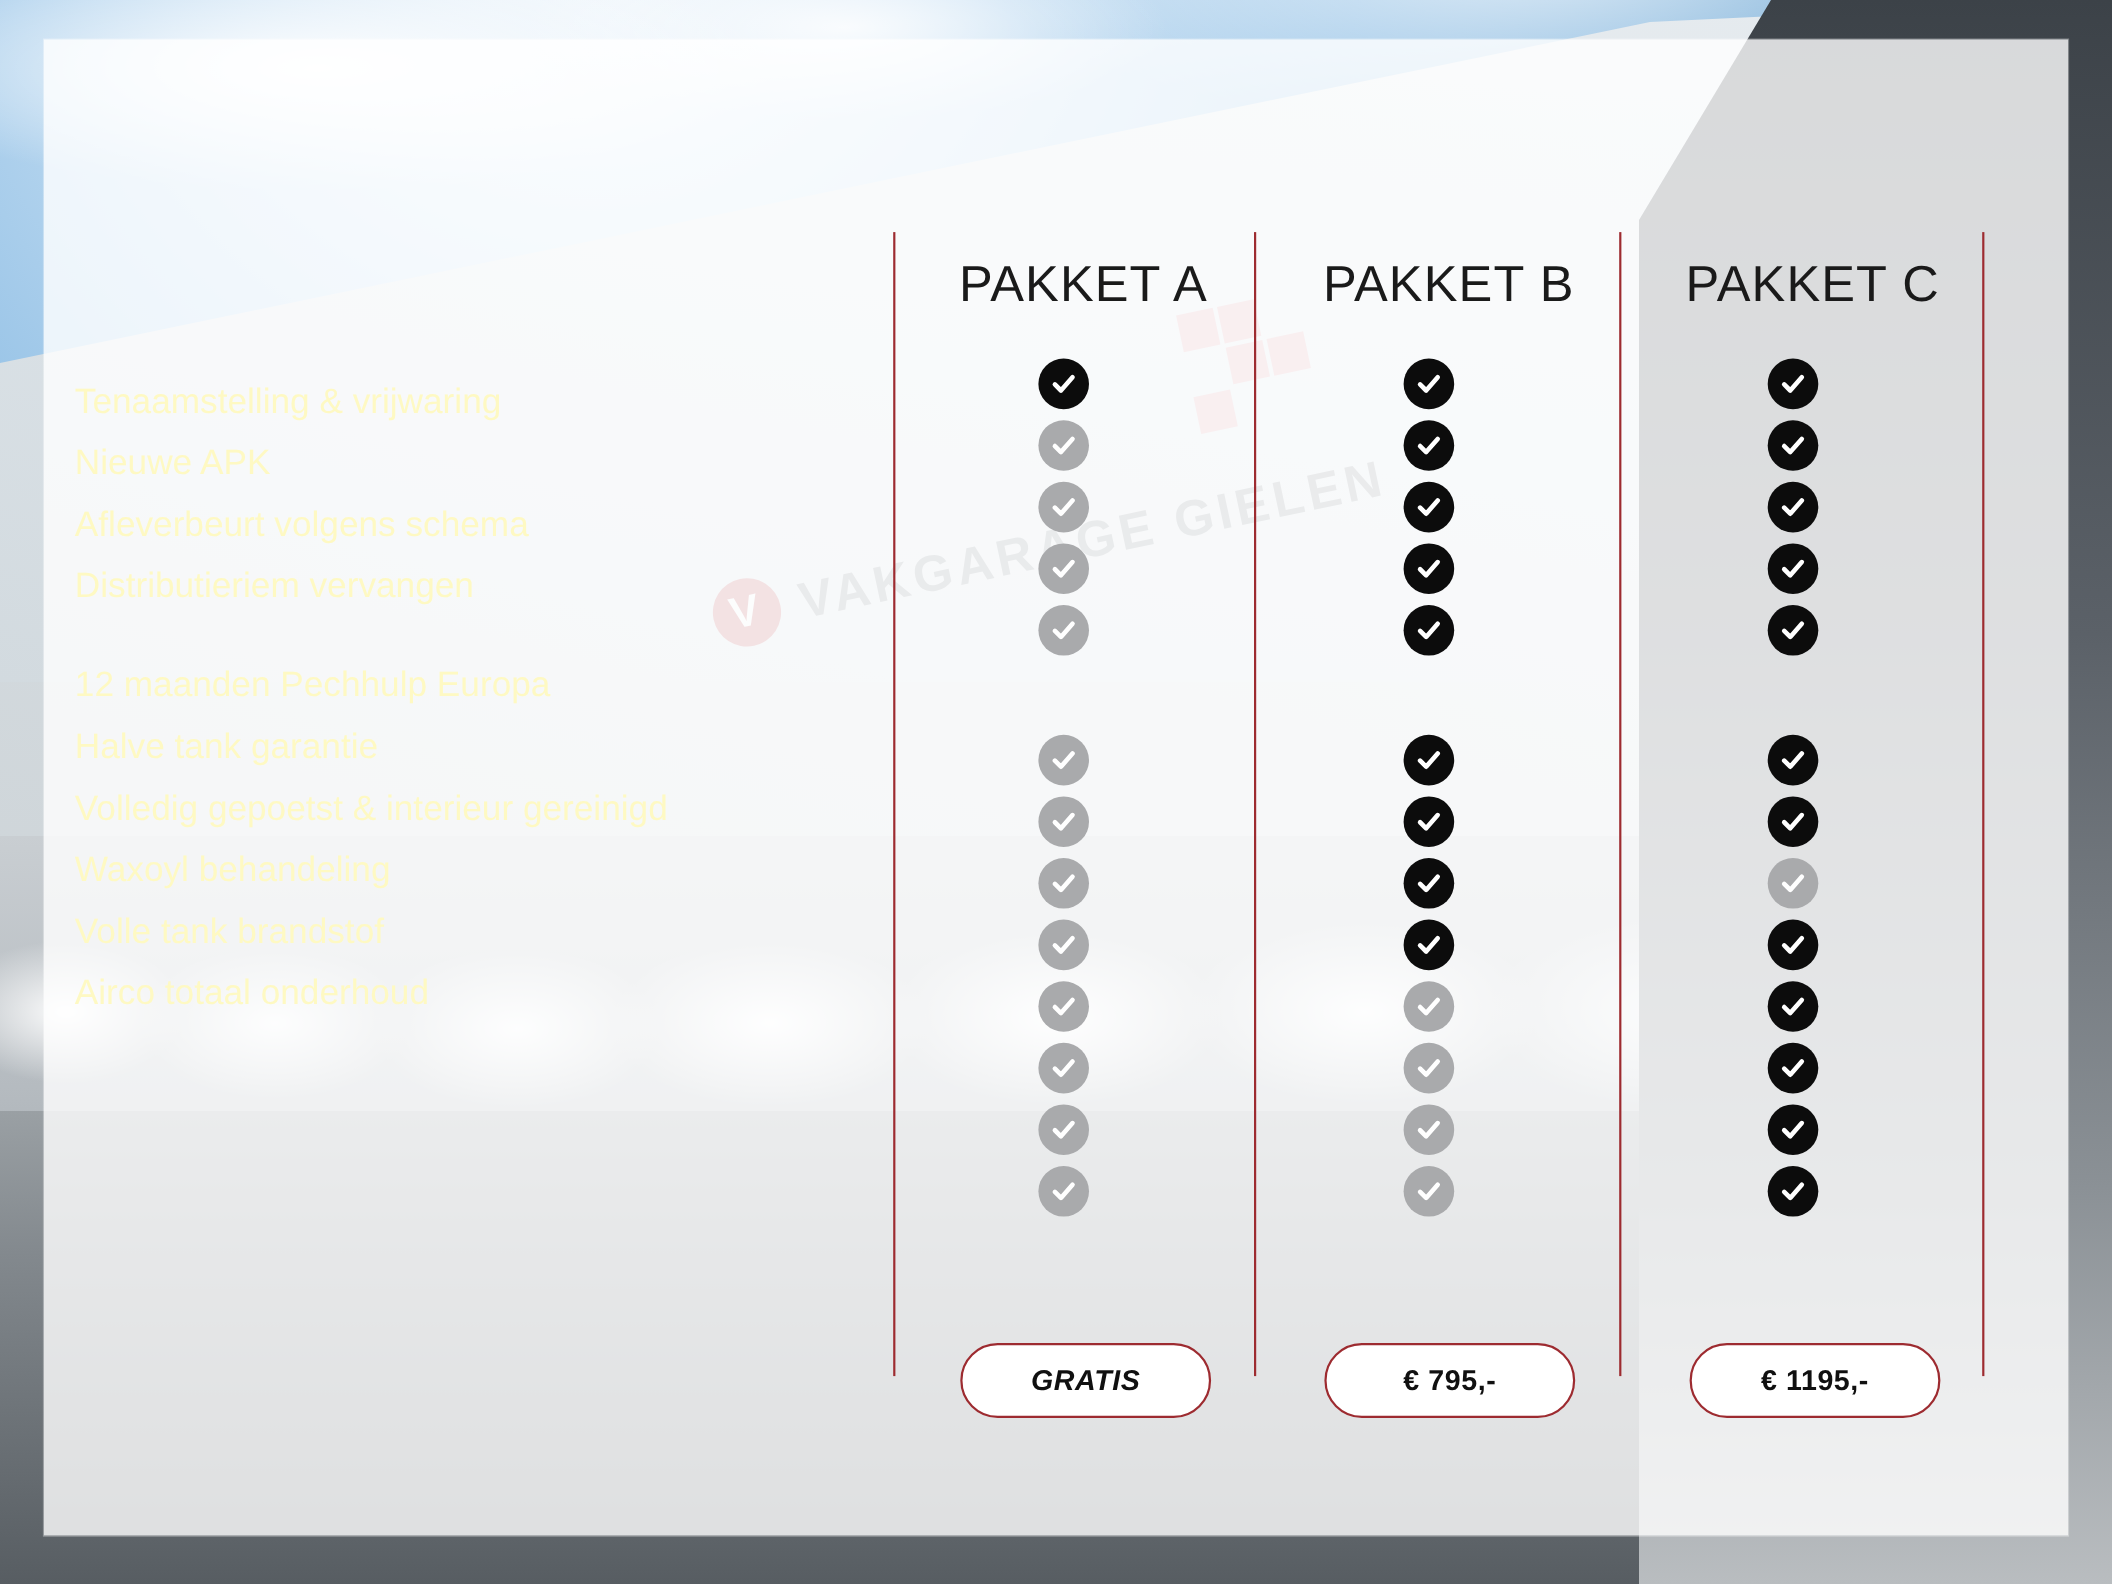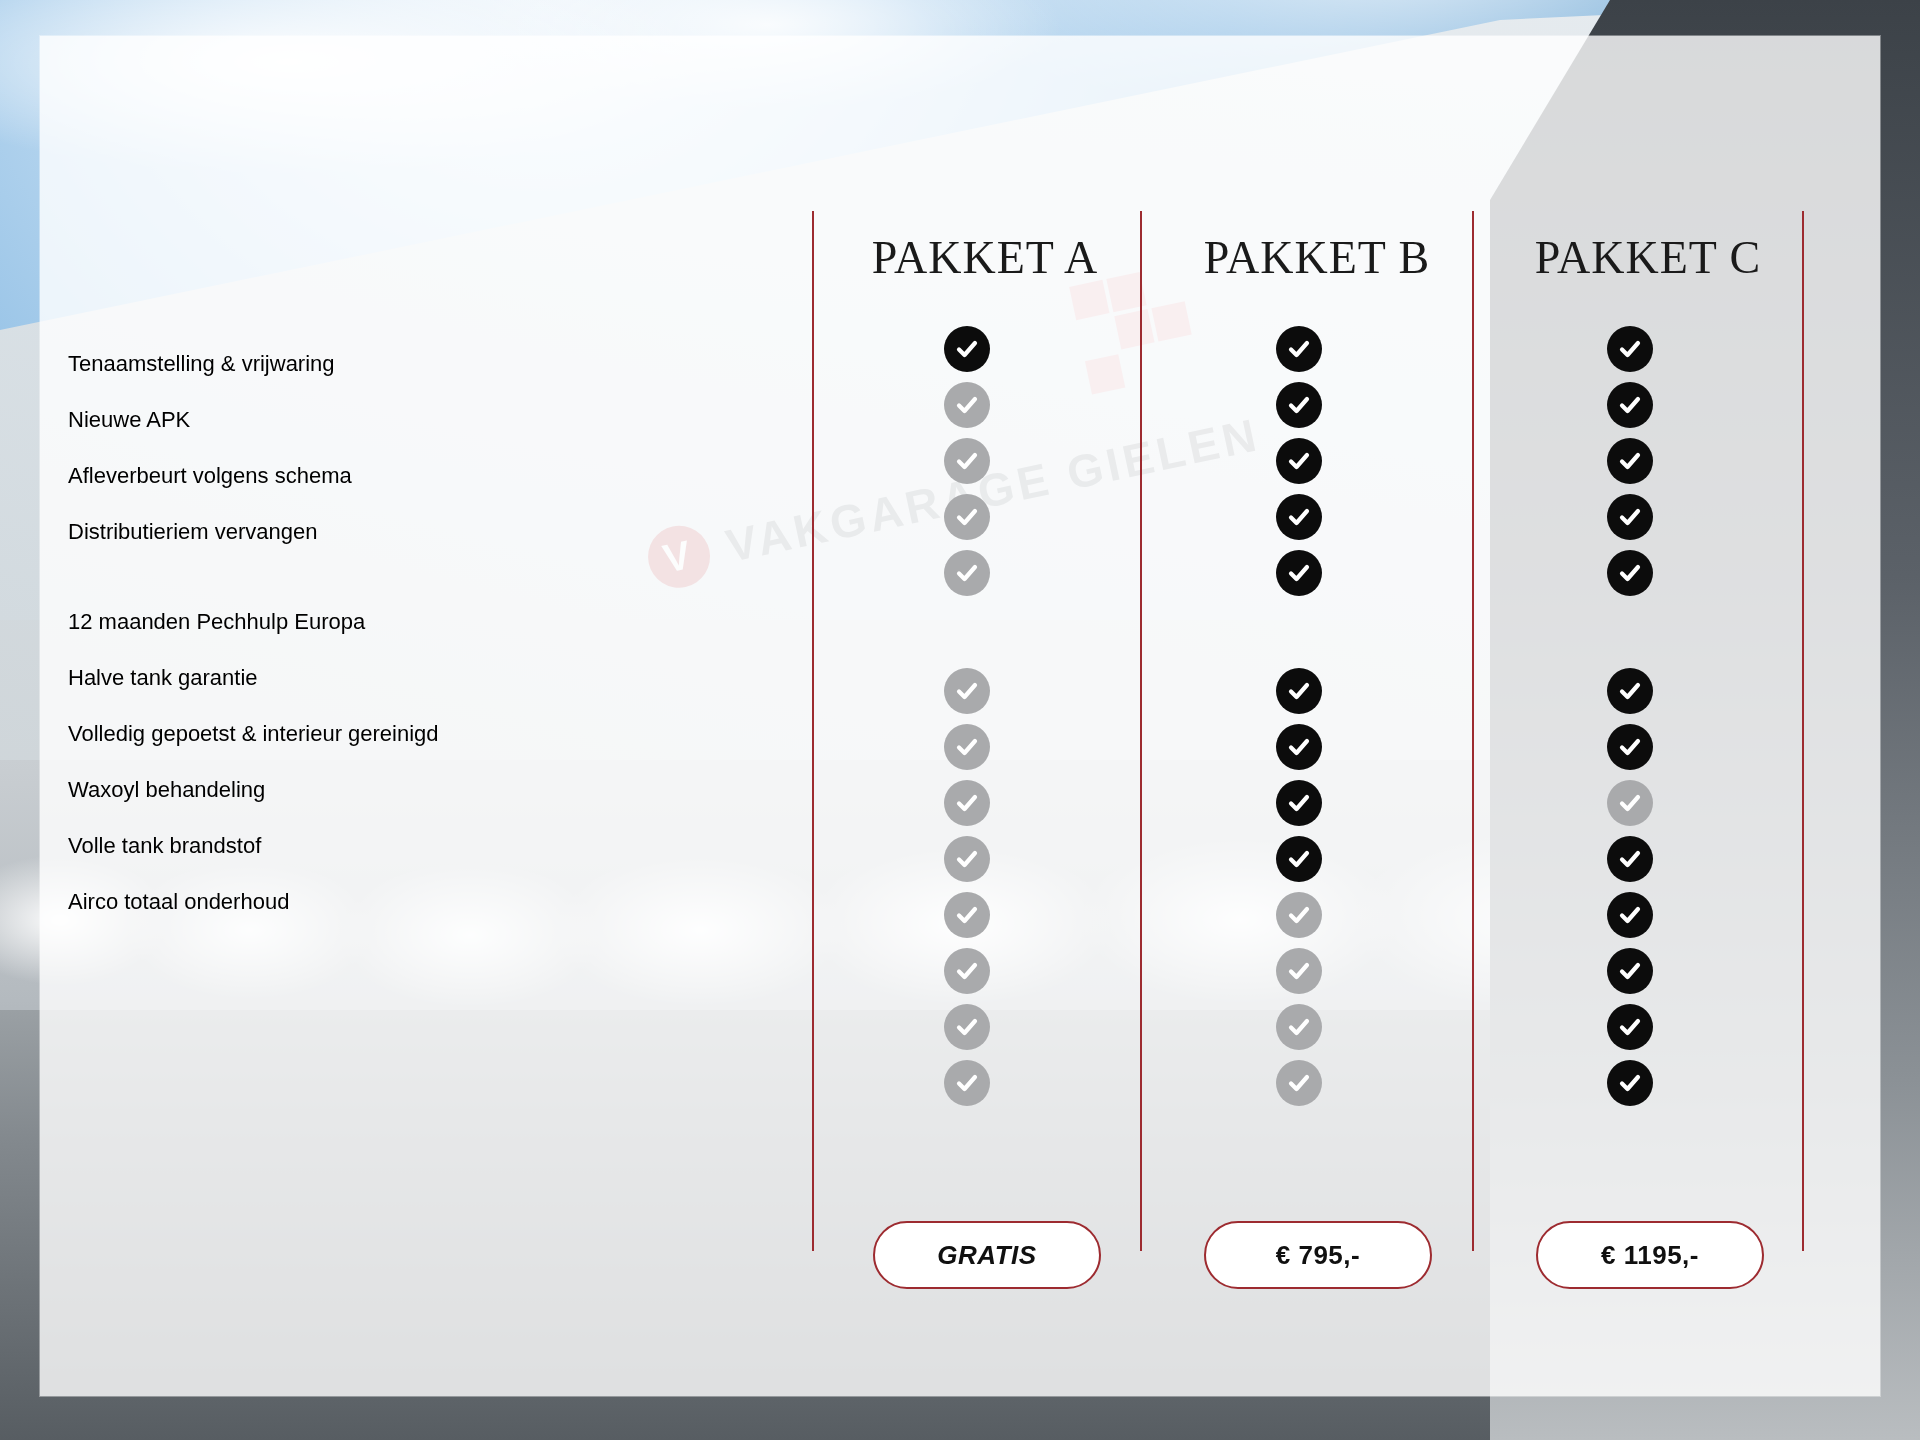--- a/index.html
+++ b/index.html
@@ -163,32 +163,31 @@
 
   .pkg-head {
     position: absolute;
     top: 195px;
     width: 320px;
     text-align: center;
     font-size: 46px;
     color: #1a1a1a;
     letter-spacing: 1px;
     font-weight: normal;
-    font-family: Liberation Serif, serif;
   }
 
   .feature-list {
     position: absolute;
     left: 28px;
     top: 300px;
     width: 740px;
   }
   .feature {
-    font-size: 22px;
-    color: #000000;
+    font-size: 32px;
+    color: #fef9c3;
     line-height: 56px;
     white-space: nowrap;
   }
   .feature.note {
     font-size: 19px;
     font-style: italic;
     line-height: 34px;
     color: #15181b;
   }
   .group-gap { height: 34px; }

